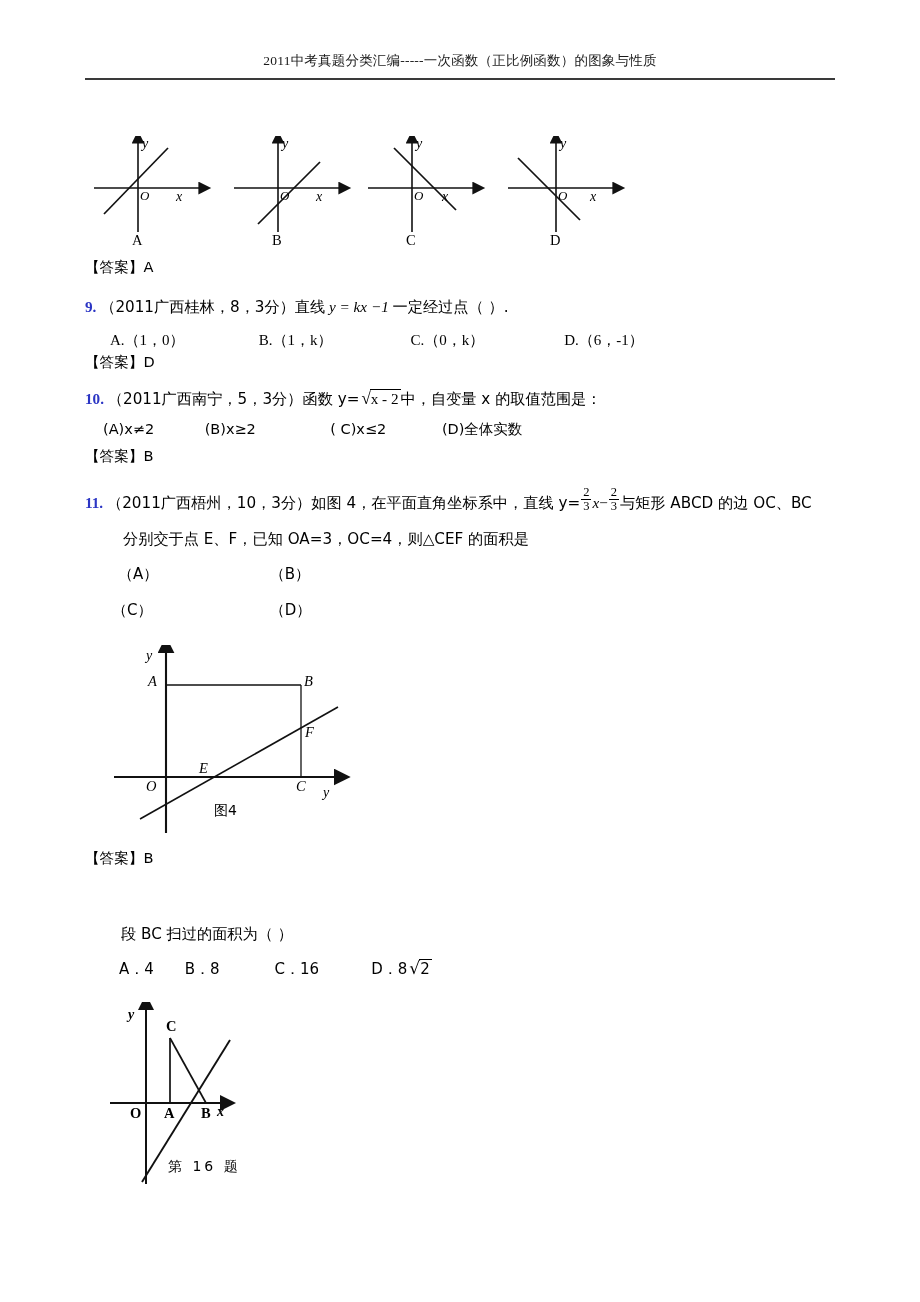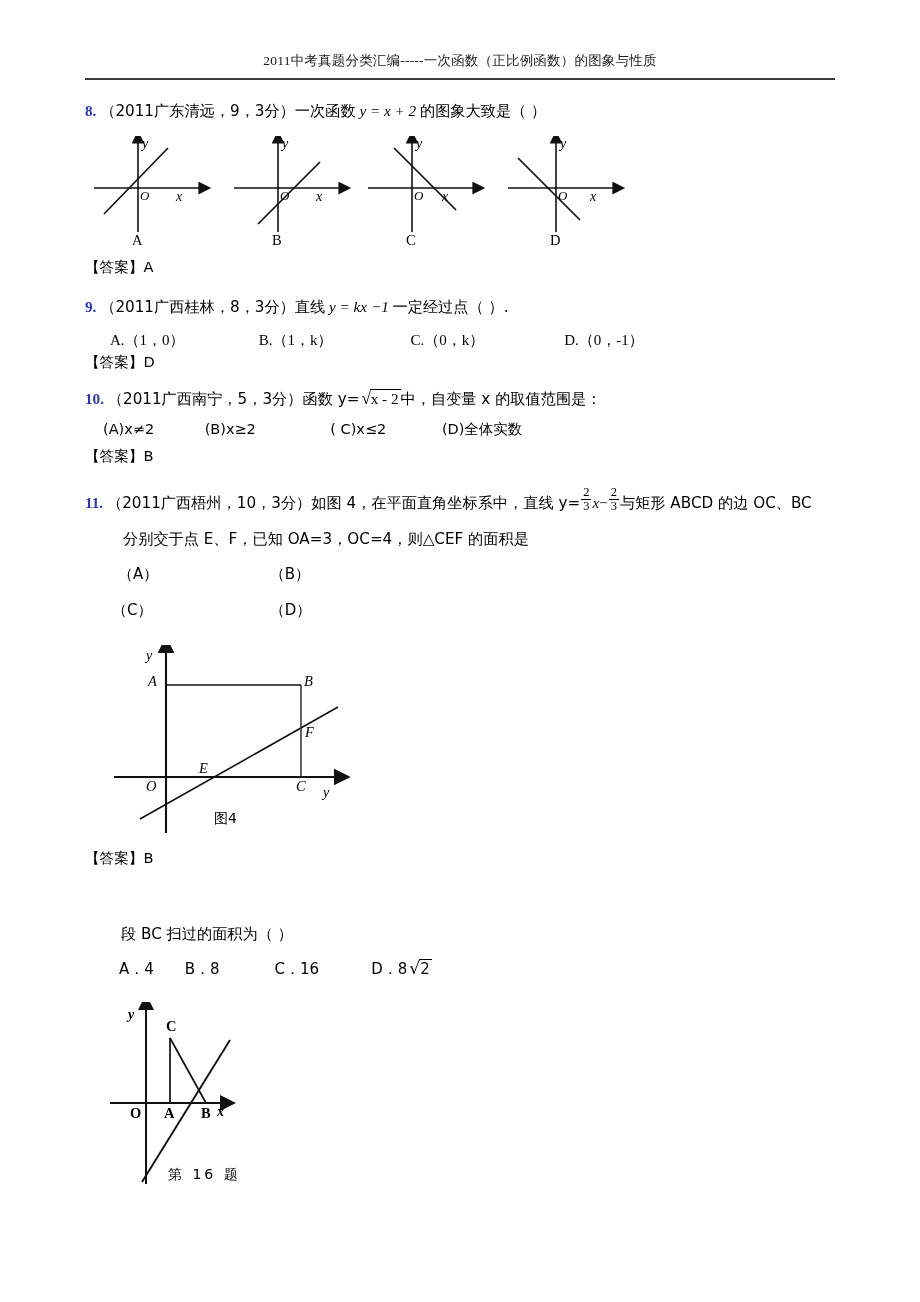--- a/index.html
+++ b/index.html
@@ -98,21 +98,20 @@
 
   
   .fig {
     position: absolute;
   }
   .fig svg { display: block; }
   .figlabel {
     position: absolute;
     font-size: 14px;
     white-space: nowrap;
-    margin-top: 8px;
   }
   .axlabel {
     font-family: "Liberation Serif", serif;
     font-style: italic;
     font-size: 14px;
   }
   .ptlabel {
     font-family: "Liberation Serif", serif;
     font-style: italic;
     font-size: 14.5px;
@@ -123,26 +122,20 @@
   }
 </style>
 </head>
 <body>
 
 <div class="page">
 
   <div class="header">2011中考真题分类汇编-----一次函数（正比例函数）的图象与性质</div>
   <div class="header-rule"></div>
 
-  <div class="qline" style="left:85px; top:100px;">
-    <span class="qnum">8.</span>
-    <span class="cjk">（2011广东清远，9，3分）一次函数</span>
-    <span class="it">y = x + 2</span>
-    <span class="cjk">的图象大致是（        ）</span>
-  </div>
 
   <div class="fig" style="left:88px; top:136px;">
     <svg width="128" height="100" viewBox="0 0 128 100">
       <defs>
         <marker id="ah" markerWidth="9" markerHeight="9" refX="1" refY="4" orient="auto">
           <path d="M0,0 L8,4 L0,8 z" fill="#111"></path>
         </marker>
       </defs>
       <line x1="6" y1="52" x2="112" y2="52" stroke="#111" stroke-width="1.6" marker-end="url(#ah)"></line>
       <line x1="50" y1="96" x2="50" y2="6" stroke="#111" stroke-width="1.6" marker-end="url(#ah)"></line>
@@ -195,21 +188,21 @@
   <div class="qline" style="left:85px; top:296px;">
     <span class="qnum">9.</span>
     <span class="cjk">（2011广西桂林，8，3分）直线</span>
     <span class="it">y = kx −1</span>
     <span class="cjk">一定经过点（      ）.</span>
   </div>
   <div class="opts" style="left:110px; top:331px;">
     <span style="display:inline-block; width:145px;">A.（1，0）</span>
     <span style="display:inline-block; width:148px;">B.（1，k）</span>
     <span style="display:inline-block; width:150px;">C.（0，k）</span>
-    <span>D.（0，-1）</span>
+    <span>D.（6，-1）</span>
   </div>
   <div class="ans cjk" style="left:85px; top:353px;">【答案】D</div>
 
   <div class="qline" style="left:85px; top:386px;">
     <span class="qnum">10.</span>
     <span class="cjk">（2011广西南宁，5，3分）函数 y=</span><span class="sqrt"><span class="rad">√</span><span class="bar">x - 2</span></span><span class="cjk">中，自变量 x 的取值范围是：</span>
   </div>
   <div class="opts" style="left:103px; top:420px; font-size:14.5px;">
     <span style="display:inline-block; width:98px;" class="cjk">(A)x≠2</span>
     <span style="display:inline-block; width:122px;" class="cjk">(B)x≥2</span>

